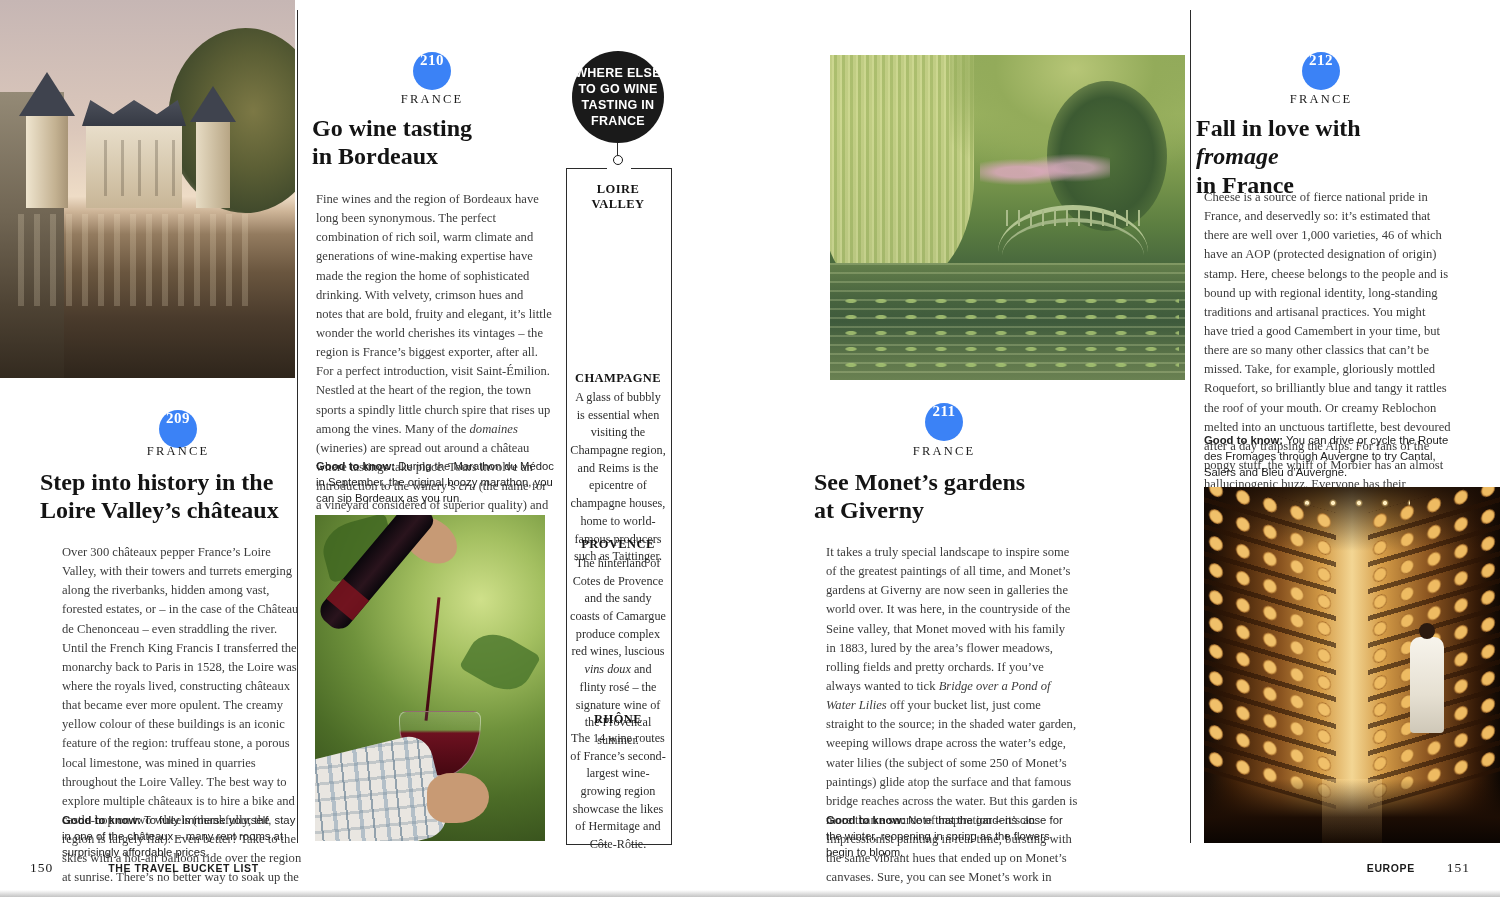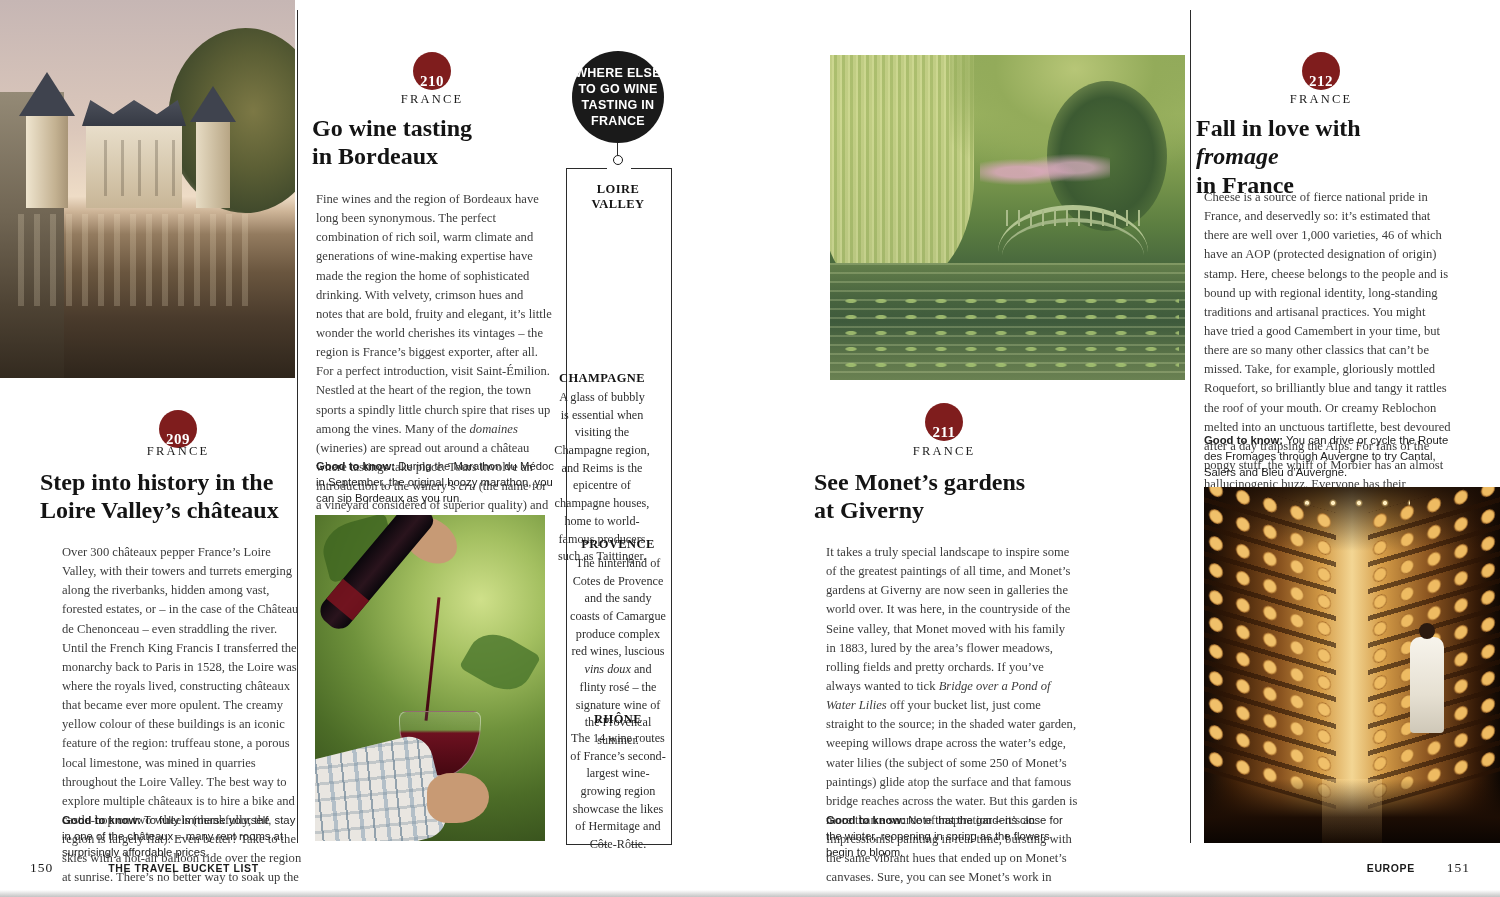--- a/index.html
+++ b/index.html
@@ -6,21 +6,21 @@
   body{
     width:1500px;height:897px;position:relative;overflow:hidden;
     background:#ffffff;
     font-family:"Liberation Serif", serif;
     -webkit-font-smoothing:antialiased;
   }
 
   
   .badge{
     position:absolute;width:38px;height:38px;border-radius:50%;
-    background:#7f1d1d;color:#fff;display:flex;align-items:flex-end;justify-content:center;
+    background:#3b82f6;color:#fff;display:flex;align-items:flex-start;justify-content:center;
     font-family:"Liberation Serif",serif;font-weight:bold;font-size:15px;letter-spacing:.5px;
   }
   .country{
     position:absolute;text-align:center;font-size:12.5px;letter-spacing:2.2px;
     color:#1c1c1c;font-family:"Liberation Serif",serif;
   }
   .entry-title{
     position:absolute;text-align:left;font-weight:bold;color:#141414;
     font-size:24px;line-height:1.18;white-space:pre-line;
     font-family:"Liberation Serif",serif;
@@ -214,21 +214,21 @@
 <div class="bracket">
   <i class="tl"></i>
   <i class="tr"></i>
   <i class="bl"></i>
   <i class="br"></i>
 </div>
 
 <div class="sb-entry" style="left:570px;top:182px">
   <div class="sb-head">LOIRE VALLEY</div>
 </div>
-<div class="sb-entry" style="left:554px;top:371px">
+<div class="sb-entry" style="left:570px;top:371px">
   <div class="sb-head">CHAMPAGNE</div>
   <div class="sb-text">A glass of bubbly is essential when visiting the Champagne region, and Reims is the epicentre of champagne houses, home to world-famous producers such as Taittinger.</div>
 </div>
 <div class="sb-entry" style="left:570px;top:537px">
   <div class="sb-head">PROVENCE</div>
   <div class="sb-text"><span>The hinterland of Cotes de Provence and the sandy coasts of Camargue produce complex red wines, luscious </span><i>vins doux</i><span> and flinty rosé – the signature wine of the Provencal summer.</span></div>
 </div>
 <div class="sb-entry" style="left:570px;top:712px">
   <div class="sb-head">RHÔNE</div>
   <div class="sb-text">The 14 wine routes of France’s second-largest wine-growing region showcase the likes of Hermitage and Côte-Rôtie.</div>

